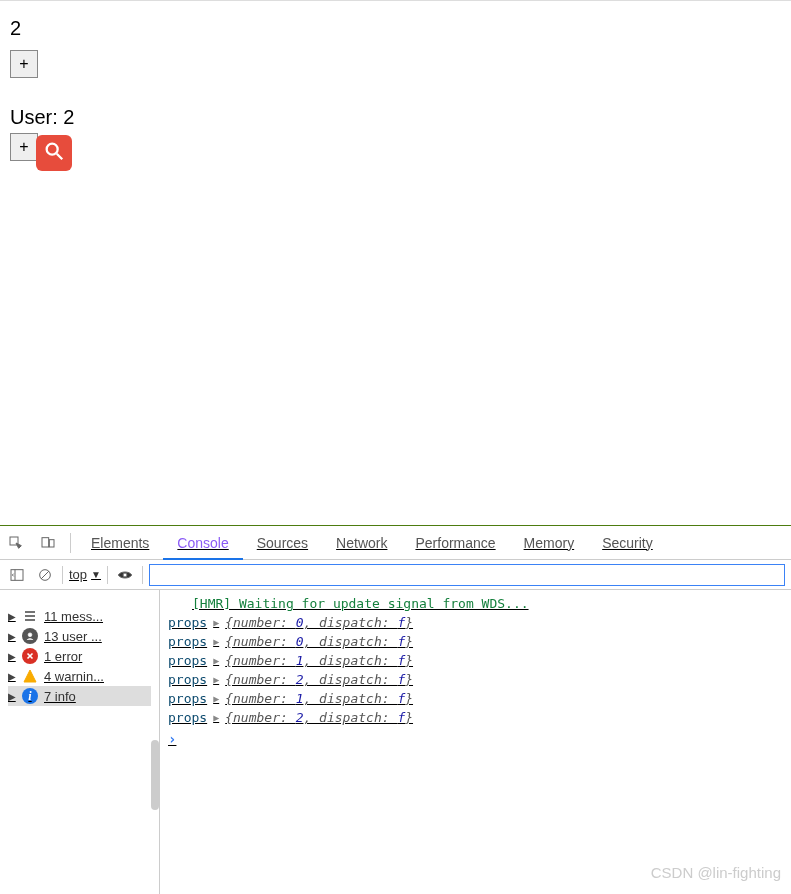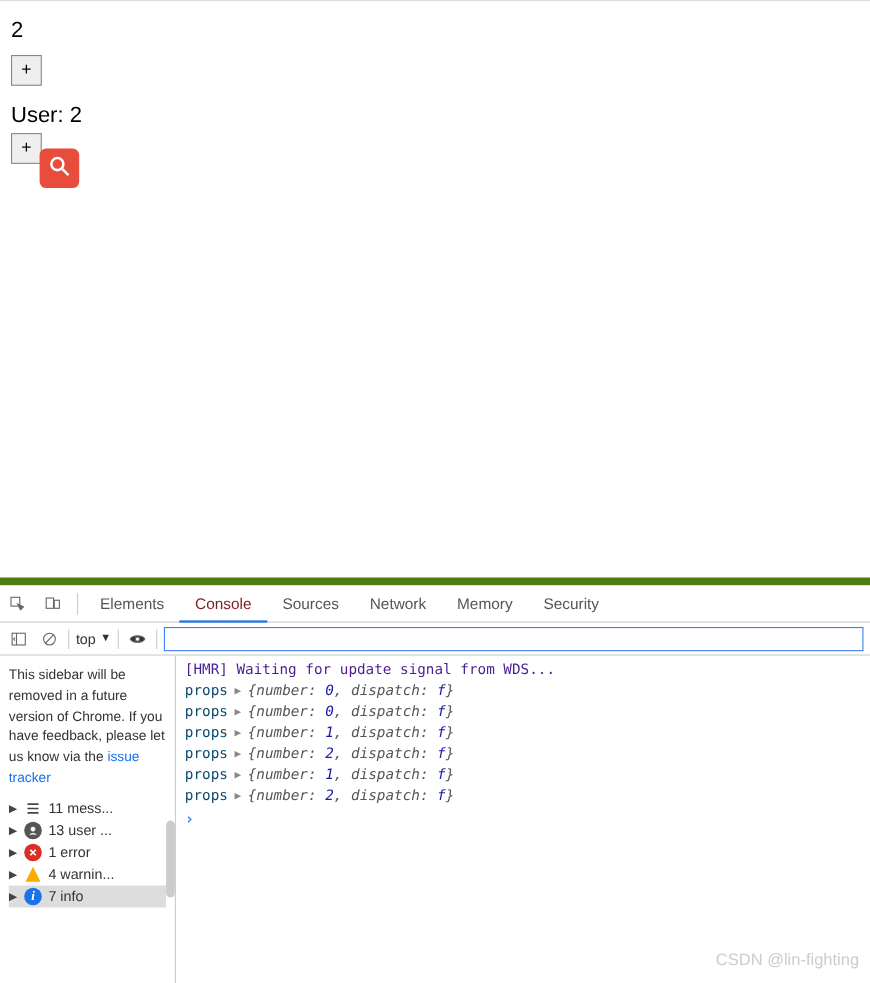--- a/index.html
+++ b/index.html
@@ -1,33 +1,33 @@
 <!DOCTYPE html>
 <html><head>
   <meta charset="utf-8">
   <style>
     * { margin: 0; padding: 0; box-sizing: border-box; }
     body { font-family: Arial, sans-serif; width: 791px; height: 894px; overflow: hidden; position: relative; background: #fff; }
     
     .page-area { border-top: 1px solid #ddd; padding: 10px; min-height: 525px; position: relative; }
     .counter-value { font-size: 20px; margin: 6px 0; }
     .plus-btn { display: inline-block; border: 1px solid #888; background: #efefef; width: 28px; height: 28px; font-size: 16px; text-align: center; line-height: 24px; margin: 4px 0 10px 0; cursor: pointer; }
-    .user-line { font-size: 20px; margin-top: 6px; }
+    .user-line { font-size: 20px; margin-top: 18px; }
     
     .search-badge { position: absolute; top: 134px; left: 36px; width: 36px; height: 36px; background: #e74c3c; border-radius: 6px; display: flex; align-items: center; justify-content: center; }
     .search-badge svg { width: 22px; height: 22px; stroke: #fff; fill: none; stroke-width: 2.5; }
     
-    .devtools { border-top: 7px solid #4d7c0f; display: flex; flex-direction: column; height: 369px; font-family: "Segoe UI", Arial, sans-serif; }
+    .devtools { border-top: 1px solid #4d7c0f; display: flex; flex-direction: column; height: 369px; font-family: "Segoe UI", Arial, sans-serif; text-decoration: underline; }
     
     .dt-tabs { display: flex; align-items: center; height: 34px; border-bottom: 1px solid #ccc; font-size: 14px; color: #555; }
     .dt-tabs .ico { width: 20px; height: 20px; margin: 0 6px; display: flex; align-items: center; justify-content: center; }
     .dt-tabs .ico svg { width: 16px; height: 16px; stroke: #666; fill: none; stroke-width: 1.5; }
     .dt-tabs .sep { width: 1px; height: 20px; background: #ccc; margin: 0 6px; }
     .dt-tab { padding: 0 14px; height: 34px; line-height: 34px; cursor: pointer; }
-    .dt-tab.active { color: #7f1d1d; border-bottom: 2px solid #1a73e8; }
+    .dt-tab.active { color: #8b5cf6; border-bottom: 2px solid #1a73e8; }
     
     .dt-toolbar { display: flex; align-items: center; height: 30px; border-bottom: 1px solid #ccc; padding: 0 6px; gap: 6px; }
     .dt-toolbar .tbico { width: 22px; height: 22px; display: flex; align-items: center; justify-content: center; cursor: pointer; }
     .dt-toolbar .tbico svg { width: 16px; height: 16px; stroke: #666; fill: none; stroke-width: 1.5; }
     .dt-toolbar .sep { width: 1px; height: 18px; background: #ccc; }
     .context-sel { font-size: 13px; color: #333; display: flex; align-items: center; gap: 4px; cursor: pointer; }
     .context-sel .tri { font-size: 10px; }
     .eye svg { fill: #333; }
     .filter-input { flex: 1; height: 22px; border: 1px solid #3b82f6; outline: none; padding: 0 4px; font-size: 12px; }
     
@@ -44,21 +44,21 @@
     .c-user { background: #555; border-radius: 50%; }
     .c-user svg { stroke: #fff; fill: #fff; width: 10px; height: 10px; }
     .c-error { background: #d93025; border-radius: 50%; }
     .c-error svg { stroke: #fff; width: 10px; height: 10px; stroke-width: 2.5; }
     .c-warn svg { fill: #f9ab00; stroke: #f9ab00; }
     .c-info { background: #1a73e8; border-radius: 50%; color: #fff; font-family: Georgia, serif; font-style: italic; font-size: 12px; font-weight: bold; }
     .scroll-stub { position: absolute; right: 0; top: 150px; width: 8px; height: 70px; background: #ccc; border-radius: 4px; }
     
     .dt-console { flex: 1; font-family: Consolas, Menlo, monospace; font-size: 13px; padding: 4px 8px; overflow: hidden; }
     .log-line { padding: 2px 0; display: flex; align-items: center; gap: 6px; }
-    .log-text { color: #4c1d95; }
+    .log-text { color: #15803d; margin-left: 24px; }
     .log-label { color: #0c4a6e; }
     .exp-tri { color: #888; font-size: 10px; }
     .obj { font-style: italic; color: #555; }
     .obj .num { color: #1a1aa6; }
     .obj .fn { color: #1a1aa6; font-style: italic; }
     .prompt { color: #367cf1; font-size: 14px; font-weight: bold; padding-top: 4px; }
     
     .watermark { position: absolute; bottom: 13px; right: 10px; color: #ccc; font-size: 15px; pointer-events: none; }
   </style>
 </head>
@@ -95,20 +95,21 @@
       <svg viewBox="0 0 24 24">
           <rect x="3" y="4" width="10" height="14"></rect>
           <rect x="14" y="7" width="7" height="11"></rect>
         </svg>
     </span>
     <span class="sep"></span>
     <div class="dt-tab">Elements</div>
     <div class="dt-tab active">Console</div>
     <div class="dt-tab">Sources</div>
     <div class="dt-tab">Network</div>
+    <div class="dt-tab">Performance</div>
     <div class="dt-tab">Memory</div>
     <div class="dt-tab">Security</div>
   </div>
 
   <div class="dt-toolbar">
     <span class="tbico">
       <svg viewBox="0 0 24 24">
           <rect x="3" y="4" width="18" height="16"></rect>
           <line x1="9" y1="4" x2="9" y2="20"></line>
           <path d="M7 10 L5 12 L7 14" fill="none"></path>
@@ -131,23 +132,20 @@
           <path d="M2 12 C5 6 19 6 22 12 C19 18 5 18 2 12 Z" fill="#333"></path>
           <circle cx="12" cy="12" r="3" fill="#fff"></circle>
         </svg>
     </span>
     <span class="sep"></span>
     <input class="filter-input" placeholder="" style="">
   </div>
 
   <div class="dt-body">
     <div class="dt-sidebar">
-      <div class="notice">
-        <span>This sidebar will be removed in a future version of Chrome. If you have feedback, please let us know via the </span><span class="link">issue tracker</span>
-      </div>
       <div class="cat-list">
         <div class="cat-row">
           <span class="arr">▶</span>
           <span class="cico c-list">
               <svg viewBox="0 0 16 16">
                 <line x1="3" y1="4" x2="13" y2="4"></line>
                 <line x1="3" y1="8" x2="13" y2="8"></line>
                 <line x1="3" y1="12" x2="13" y2="12"></line>
               </svg>
             </span>

